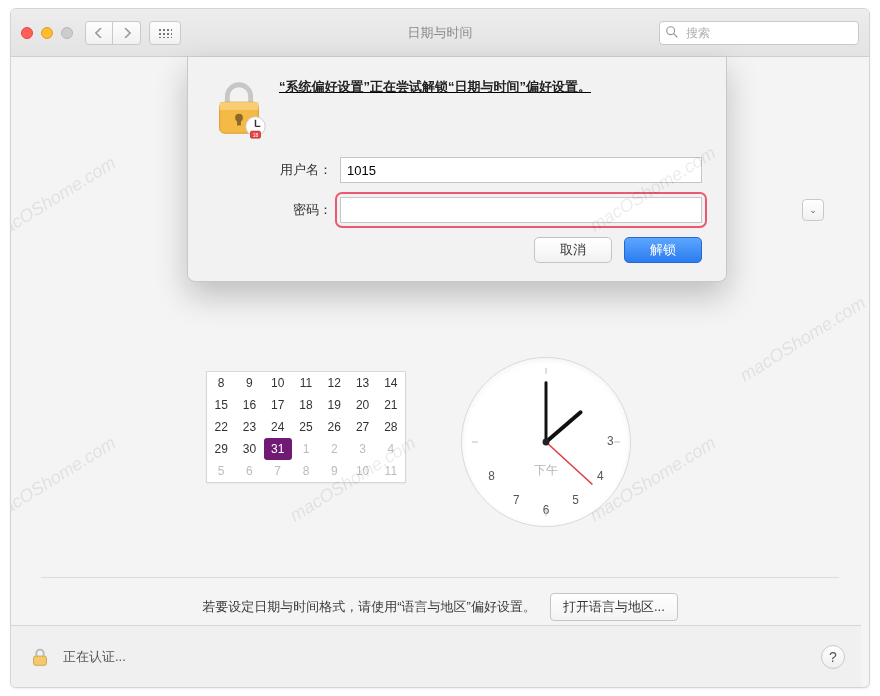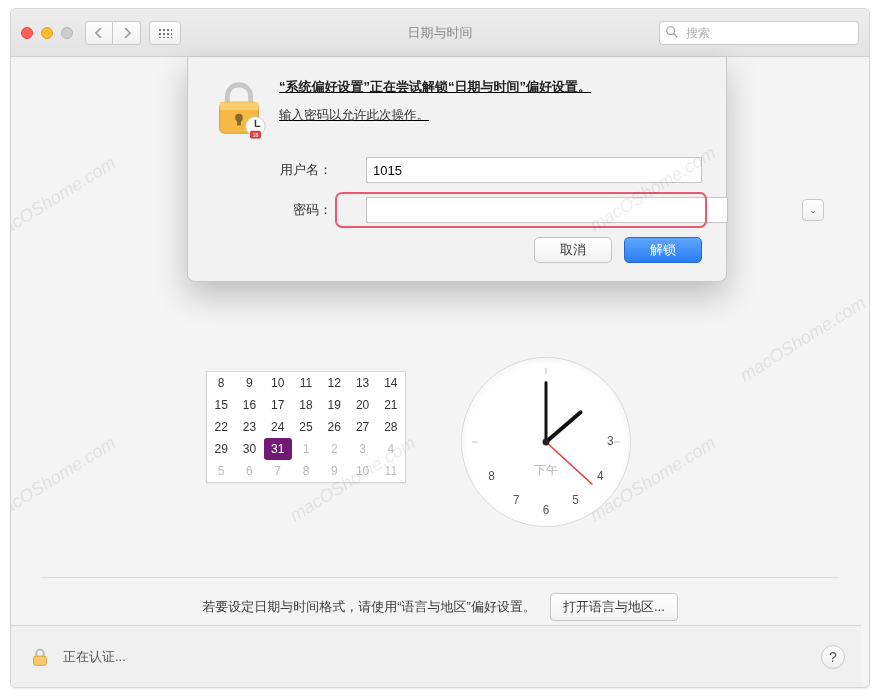--- a/index.html
+++ b/index.html
@@ -190,21 +190,20 @@
   }
   .form-row label {
     width:132px; text-align:right;
     font-size:13px; color:#333; padding-right:8px;
   }
   .form-row input {
     flex:1; height:26px;
     border:1px solid #c6c6c6;
     background:#fff; font-size:13px;
     padding:0 6px;
-    margin-left:26px;
   }
   .pw-wrap { flex:1; position:relative; }
   .pw-wrap input {
     width:100%;
     border:1px solid #c6c6c6;
   }
   .pw-ring {
     position:absolute; inset:-5px;
     border:2.5px solid rgba(232,63,90,0.85);
     border-radius:7px;
@@ -374,21 +373,20 @@
           <rect x="30" y="42" width="4" height="8" fill="#8a6a2a"></rect>
           <circle cx="49" cy="51" r="10" fill="#fff" stroke="#ccc"></circle>
           <line x1="49" y1="51" x2="49" y2="44" stroke="#333" stroke-width="1.5"></line>
           <line x1="49" y1="51" x2="54" y2="51" stroke="#333" stroke-width="1.2"></line>
           <rect x="44" y="56" width="10" height="7" rx="1" fill="#e44" stroke="#b33"></rect>
           <text x="49" y="61.5" font-size="5" fill="#fff" text-anchor="middle">18</text>
         </svg>
       </div>
       <div class="dialog-text">
         <div class="h">“系统偏好设置”正在尝试解锁“日期与时间”偏好设置。</div>
-        <div class="sub">输入密码以允许此次操作。</div>
       </div>
     </div>
     <div class="form">
       <div class="form-row">
         <label>用户名：</label>
         <input type="text" value="1015" style="">
       </div>
       <div class="form-row">
         <label>密码：</label>
         <div class="pw-wrap">

